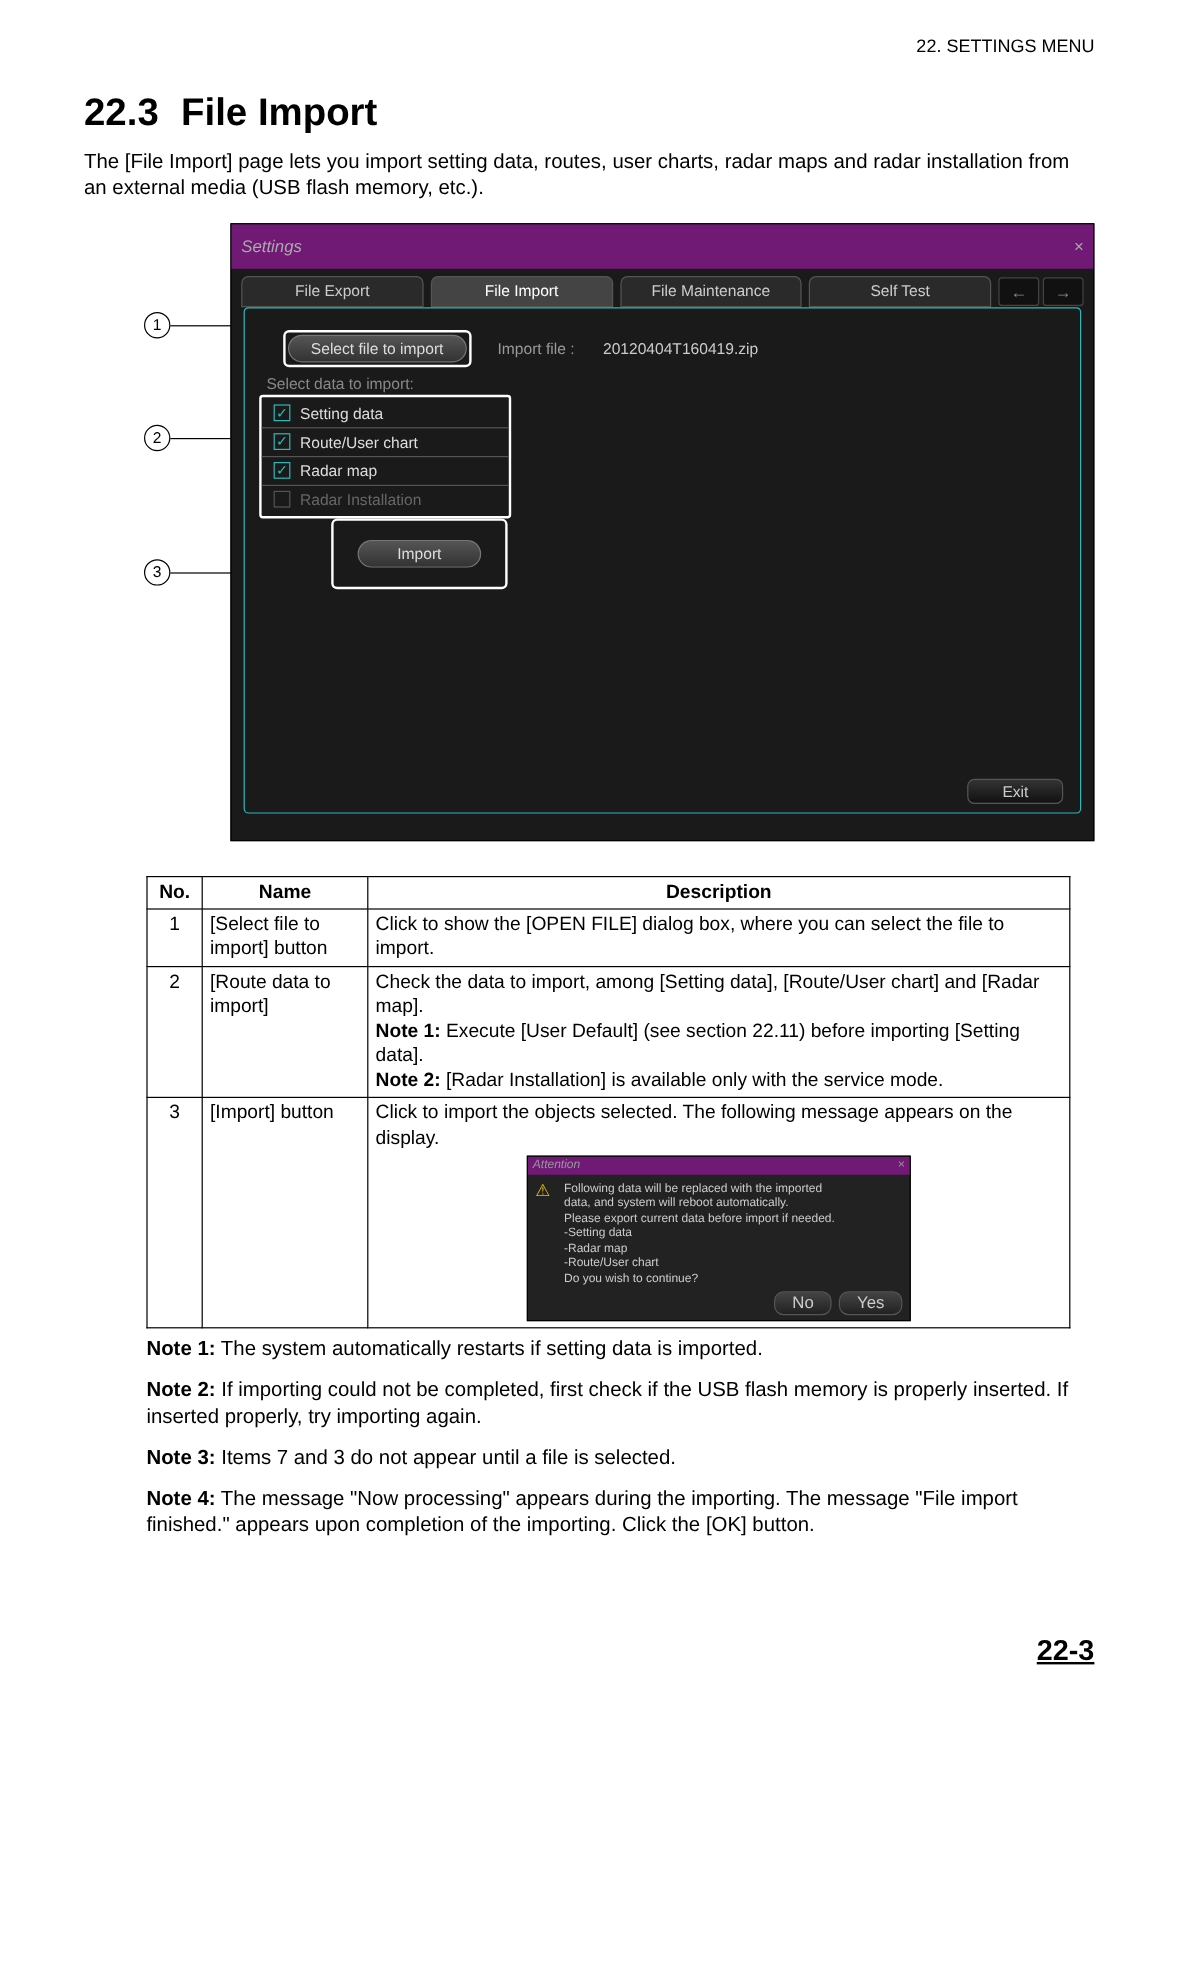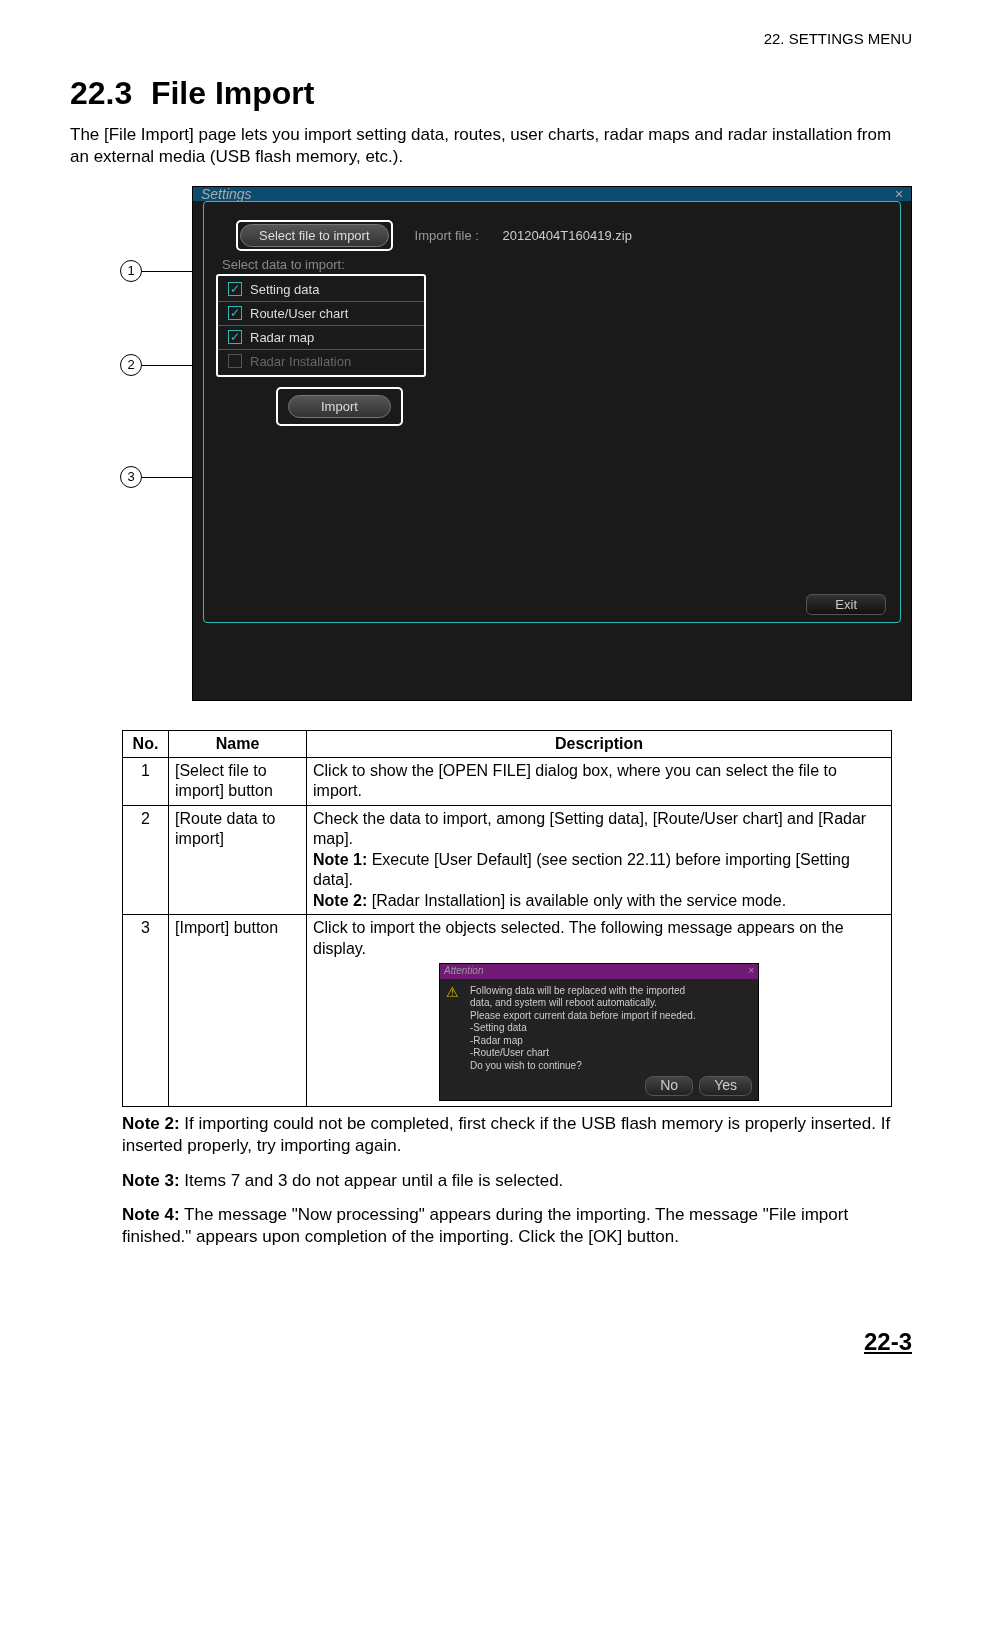--- a/index.html
+++ b/index.html
@@ -32,21 +32,21 @@
     position: absolute; height: 1px; background: #000;
   }
 
   .app {
     position: absolute; left: 72px; top: 0;
     width: 720px; height: 515px;
     background: #1a1a1a; color: #ddd; font-size: 13px;
     border:1px solid #000;
   }
   .app-titlebar {
-    height: 14px; background: #0c4a6e; color: #aaa; font-style: italic;
+    height: 37px; background: #701a75; color: #aaa; font-style: italic;
     display: flex; align-items: center; justify-content: space-between;
     padding: 0 8px; font-size: 14px;
   }
   .tabs { display: flex; gap: 6px; padding: 6px 8px 0 8px; align-items:center; }
   .tab {
     flex: 1;
     height: 26px; border-top-left-radius: 6px; border-top-right-radius: 6px;
     background: #2a2a2a; color: #ccc; border: 1px solid #555;
     display: flex; align-items: center; justify-content: center;
     font-size: 13px;
@@ -152,20 +152,34 @@
 
   <div class="callout" style="left:0; top:280px;">
     <span class="call-circle">3</span>
   </div>
   <div class="call-line" style="left:22px; top:291px; width:130px;"></div>
 
   <div class="app">
     <div class="app-titlebar">
       <span>Settings</span>
       <span>×</span>
+    </div>
+    <div class="tabs">
+      <div class="tab">File Export</div>
+      <div class="tab active">File Import</div>
+      <div class="tab">File Maintenance</div>
+      <div class="tab">Self Test</div>
+      <div class="navbtns">
+        <div class="navbtn">
+            <span>←</span>
+          </div>
+        <div class="navbtn">
+            <span>→</span>
+          </div>
+      </div>
     </div>
     <div class="panel">
       <div class="select-file-row">
         <span class="hilite" style="padding:2px;">
           <span class="btn">Select file to import</span>
         </span>
         <span>
           <span class="import-file-label">Import file :</span>
           <span class="import-file-name">20120404T160419.zip</span>
         </span>
@@ -188,21 +202,21 @@
             <span>Radar map</span>
           </div>
             <div class="hr"></div>
           <div class="chk-row disabled">
             <span class="chk disabled"></span>
             <span>Radar Installation</span>
           </div>
         </div>
       </div>
       <div class="import-row">
-        <span class="hilite" style="padding:10px;">
+        <span class="hilite" style="padding:20px;">
           <span class="btn" style="padding:3px 32px;">Import</span>
         </span>
       </div>
       <div class="exit-row">
         <span class="exit-btn">Exit</span>
       </div>
     </div>
   </div>
 </div>
 
@@ -253,18 +267,19 @@
           <span class="mini-btn">No</span>
           <span class="mini-btn">Yes</span>
         </div>
       </div>
     </td>
   </tr>
 </tbody>
   </table>
 
 <div class="notes">
+  <p><b>Note 1:</b><span> The system automatically restarts if setting data is imported.</span></p>
   <p><b>Note 2:</b><span> If importing could not be completed, first check if the USB flash memory is properly inserted. If inserted properly, try importing again.</span></p>
   <p><b>Note 3:</b><span> Items 7 and 3 do not appear until a file is selected.</span></p>
   <p><b>Note 4:</b><span> The message "Now processing" appears during the importing. The message "File import finished." appears upon completion of the importing. Click the [OK] button.</span></p>
 </div>
 
 <div class="page-num">22-3</div>
 
 </body></html>

